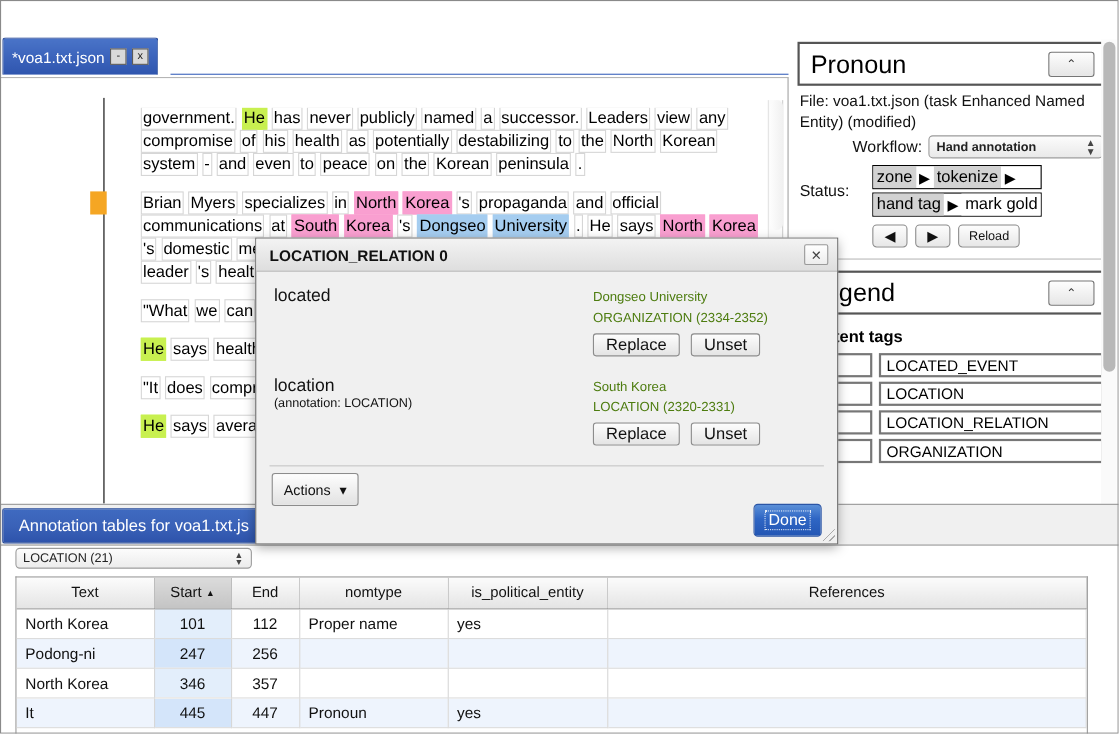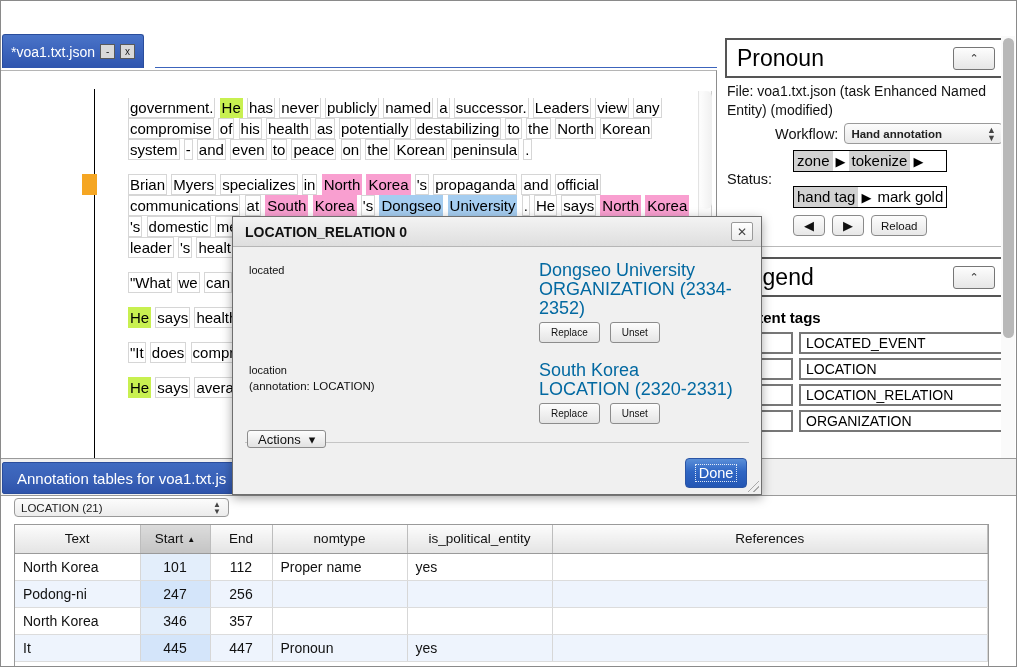--- a/index.html
+++ b/index.html
@@ -132,21 +132,21 @@
     display: flex; align-items: center; padding: 0 6px;
     font-size: 11.5px; font-weight: bold; color: #222; position: relative;
     cursor: pointer;
   }
   .wfselect .arrows {
     position: absolute; right: 6px; font-size: 9px; line-height: 8px;
     color: #444; text-align: center;
   }
   .statusrow { display: flex; align-items: center; margin-top: 6px; gap: 8px; }
   .statuslabel { font-size: 14.5px; color: #111; width: 58px; }
-  .steps { display: flex; flex-direction: column; gap: 14px; border-radius: 12px; }
+  .steps { display: flex; flex-direction: column; gap: 3px; border-radius: 12px; }
   .steprow {
     display: flex; align-items: center; border: 1px solid #000;
     background: #fff; height: 22px; padding: 0; font-size: 15px;
   }
   .steprow .done { background: #d2d2d2; padding: 0 3px; line-height: 20px; }
   .steprow .todo { background: #fff; padding: 0 3px; line-height: 20px; }
   .steprow .arr { padding: 0 3px; font-size: 13px; }
   .navrow { display: flex; align-items: center; gap: 7px; margin-top: 7px; margin-left: 66px; }
   .navbtn {
     width: 32px; height: 21px; border: 1px solid #8a8a8a; border-radius: 4px;
@@ -244,34 +244,34 @@
   .dlg-title-text { font-size: 14px; font-weight: bold; color: #111; }
   .dlg-close {
     width: 22px; height: 19px; border: 1px solid #9a9a9a; border-radius: 2px;
     background: linear-gradient(to bottom,#ffffff,#ededed);
     display: flex; align-items: center; justify-content: center;
     font-size: 12px; color: #444; cursor: pointer;
   }
   .dlg-body { padding: 14px 16px 0 16px; }
   .fieldrow { display: flex; margin-bottom: 18px; }
   .fieldleft { width: 290px; }
-  .fieldname { font-size: 11px; color: #111; line-height: 18px; }
+  .fieldname { font-size: 16px; color: #111; line-height: 18px; }
   .fieldhint { font-size: 11.5px; color: #111; line-height: 15px; }
   .fieldright { flex: 1; }
-  .valtext { font-size: 18px; color: #0369a1; line-height: 19px; }
+  .valtext { font-size: 12px; color: #4d7c0f; line-height: 19px; }
   .btnrow { display: flex; gap: 10px; margin-top: 4px; }
   .smallbtn {
     height: 21px; padding: 0 11px; border: 1px solid #8c8c8c; border-radius: 3px;
     background: linear-gradient(to bottom,#fdfdfd,#e4e4e4);
-    display: flex; align-items: center; font-size: 10px; color: #111; cursor: pointer;
+    display: flex; align-items: center; font-size: 15px; color: #111; cursor: pointer;
   }
   .dlg-divider { border-top: 1px solid #c5c5c5; margin: 2px 12px 0 12px; }
   .dlg-footer { position: absolute; left: 0; right: 0; bottom: 0; height: 72px; }
   .actionsbtn {
-    position: absolute; left: 14px; top: 8px; height: 18px; padding: 0 10px;
+    position: absolute; left: 14px; top: 8px; height: 30px; padding: 0 10px;
     border: 1px solid #8c8c8c; border-radius: 3px;
     background: linear-gradient(to bottom,#fdfdfd,#e2e2e2);
     display: flex; align-items: center; gap: 8px; font-size: 13px; color: #111; cursor: pointer;
   }
   .donebtn {
     position: absolute; right: 14px; top: 36px; width: 62px; height: 30px;
     border: 1px solid #2b55a5; border-radius: 4px;
     background: linear-gradient(to bottom,#5a8fd8 0%,#2f66c4 45%,#2356b4 100%);
     display: flex; align-items: center; justify-content: center;
     color: #fff; font-size: 14.5px; cursor: pointer;

